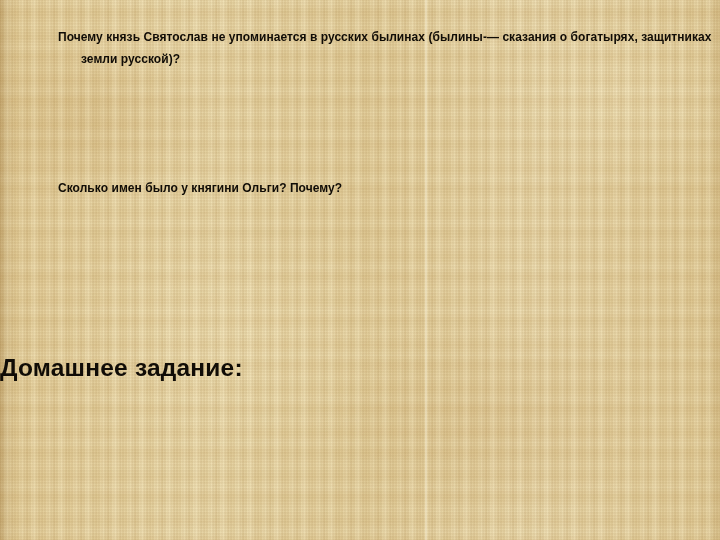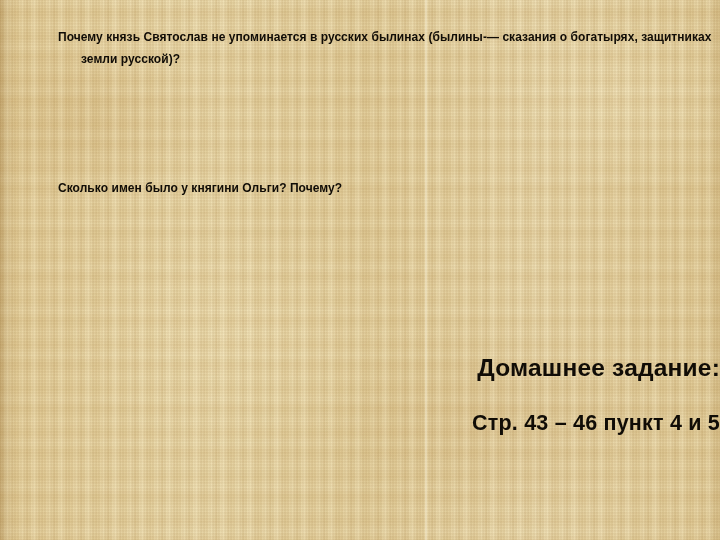--- a/index.html
+++ b/index.html
@@ -106,21 +106,21 @@
 
   #q1 { top: 27px; }
   #q2 { top: 92px; }
   #q3 { top: 178px; }
   #q4 { top: 221px; }
 
   .footer-line {
     position: absolute;
     left: 0;
     width: 720px;
-    text-align: right;
+    text-align: left;
     color: #100c06;
     font-weight: bold;
   }
 
   #hw-title {
     top: 353px;
     font-size: 24.5px;
     line-height: 30px;
     letter-spacing: 0.2px;
   }
@@ -143,16 +143,15 @@
   <div id="content">
 
     <div class="qblock" id="q1">Почему князь Святослав не упоминается в русских былинах (былины-— сказания о богатырях, защитниках земли русской)?</div>
 
 
     <div class="qblock" id="q3">Сколько имен было у княгини Ольги? Почему?</div>
 
 
     <div class="footer-line" id="hw-title">Домашнее задание:</div>
 
-    <div class="footer-line" id="hw-pages">Стр. 43 – 46 пункт 4 и 5</div>
 
   </div>
 </div>
 
 </body></html>

